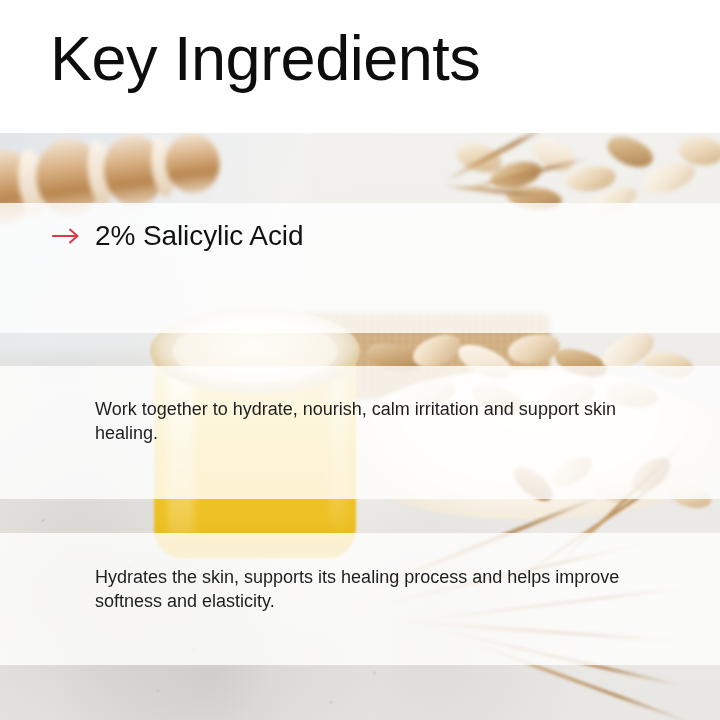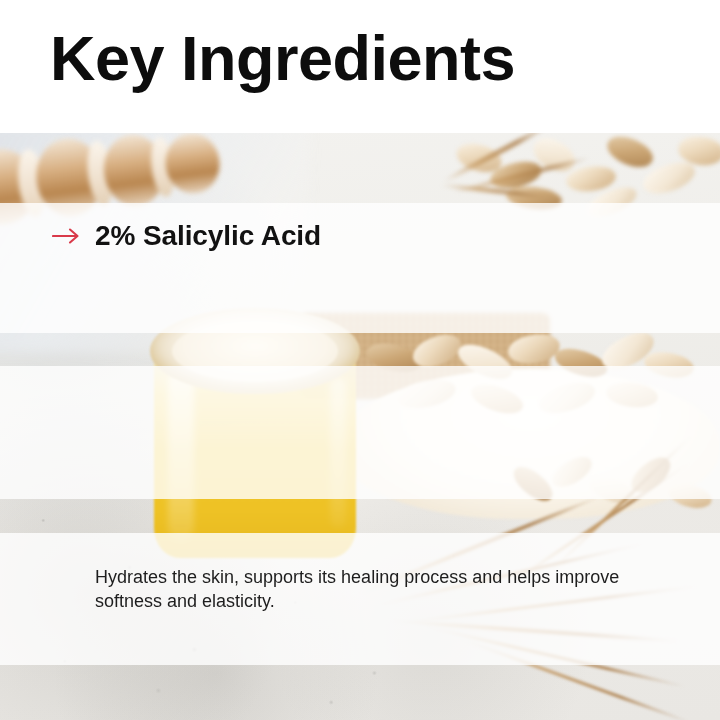--- a/index.html
+++ b/index.html
@@ -27,21 +27,21 @@
     width: 720px;
     height: 133px;
     background: #ffffff;
     z-index: 40;
   }
   .page-title {
     position: absolute;
     left: 50px;
     top: 24px;
     font-size: 63px;
-    font-weight: bold;
+    font-weight: normal;
     letter-spacing: -0.5px;
     color: #0d0d0d;
     line-height: 1.08;
     white-space: nowrap;
     text-align: center;
   }
 
   
   .photo {
     position: absolute;
@@ -256,21 +256,21 @@
     padding-left: 52px;
   }
   .arrow-icon {
     flex: 0 0 auto;
     width: 30px;
     height: 20px;
     display: block;
   }
   .ing-title {
     font-size: 28px;
-    font-weight: 700;
+    font-weight: 400;
     color: #121212;
     letter-spacing: -0.1px;
     line-height: 1;
     white-space: nowrap;
   }
   .ing-desc {
     margin: 9px 0 0 0;
     padding-left: 95px;
     padding-right: 40px;
     font-size: 18px;
@@ -378,19 +378,20 @@
     <div class="ing-head">
       <svg class="arrow-icon" viewBox="0 0 30 20">
         <path d="M1 10 H25" stroke="#d93a4a" stroke-width="2.1" fill="none" stroke-linecap="round"></path>
         <path d="M18 3.5 L25.5 10 L18 16.5" stroke="#d93a4a" stroke-width="2.1" fill="none" stroke-linecap="round" stroke-linejoin="round"></path>
       </svg>
       <span class="ing-title">2% Salicylic Acid</span>
     </div>
   </div>
 
   <div class="ing-block" style="top:389px;">
+    <p class="ing-desc">Work together to hydrate, nourish, calm irritation and support skin healing.</p>
   </div>
 
   <div class="ing-block" style="top:557px;">
     <p class="ing-desc">Hydrates the skin, supports its healing process and helps improve softness and elasticity.</p>
   </div>
 
 </div>
 
 </body></html>

